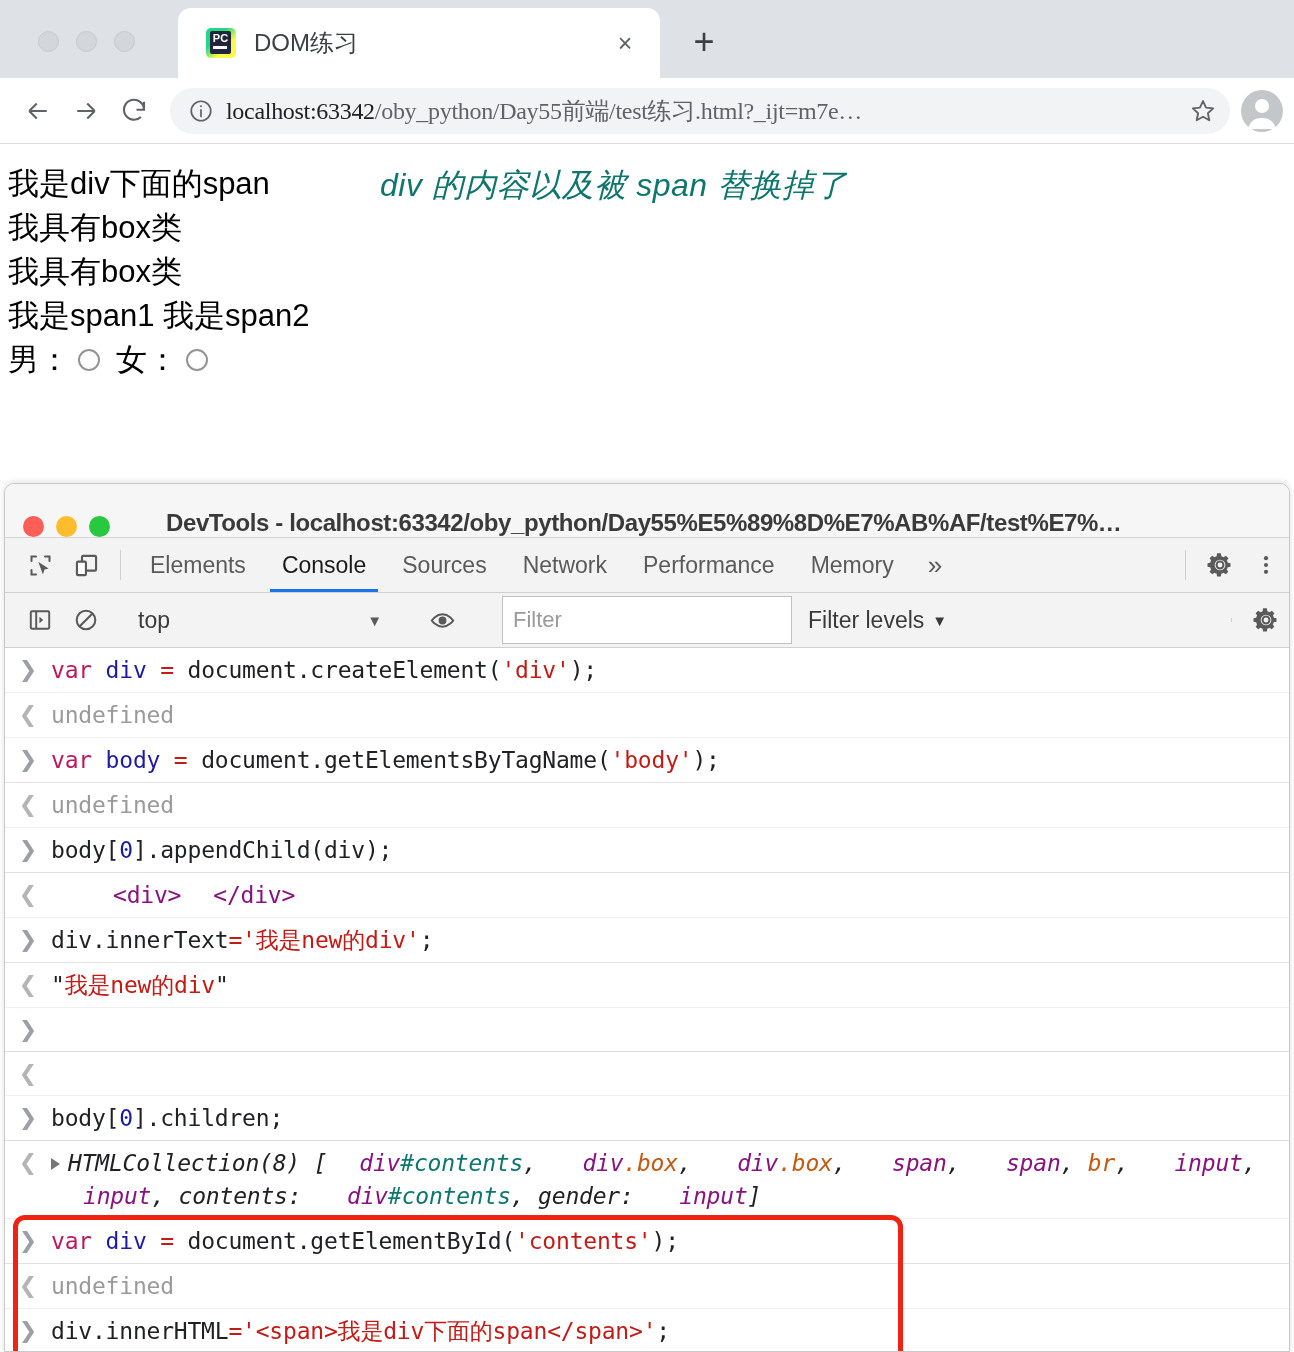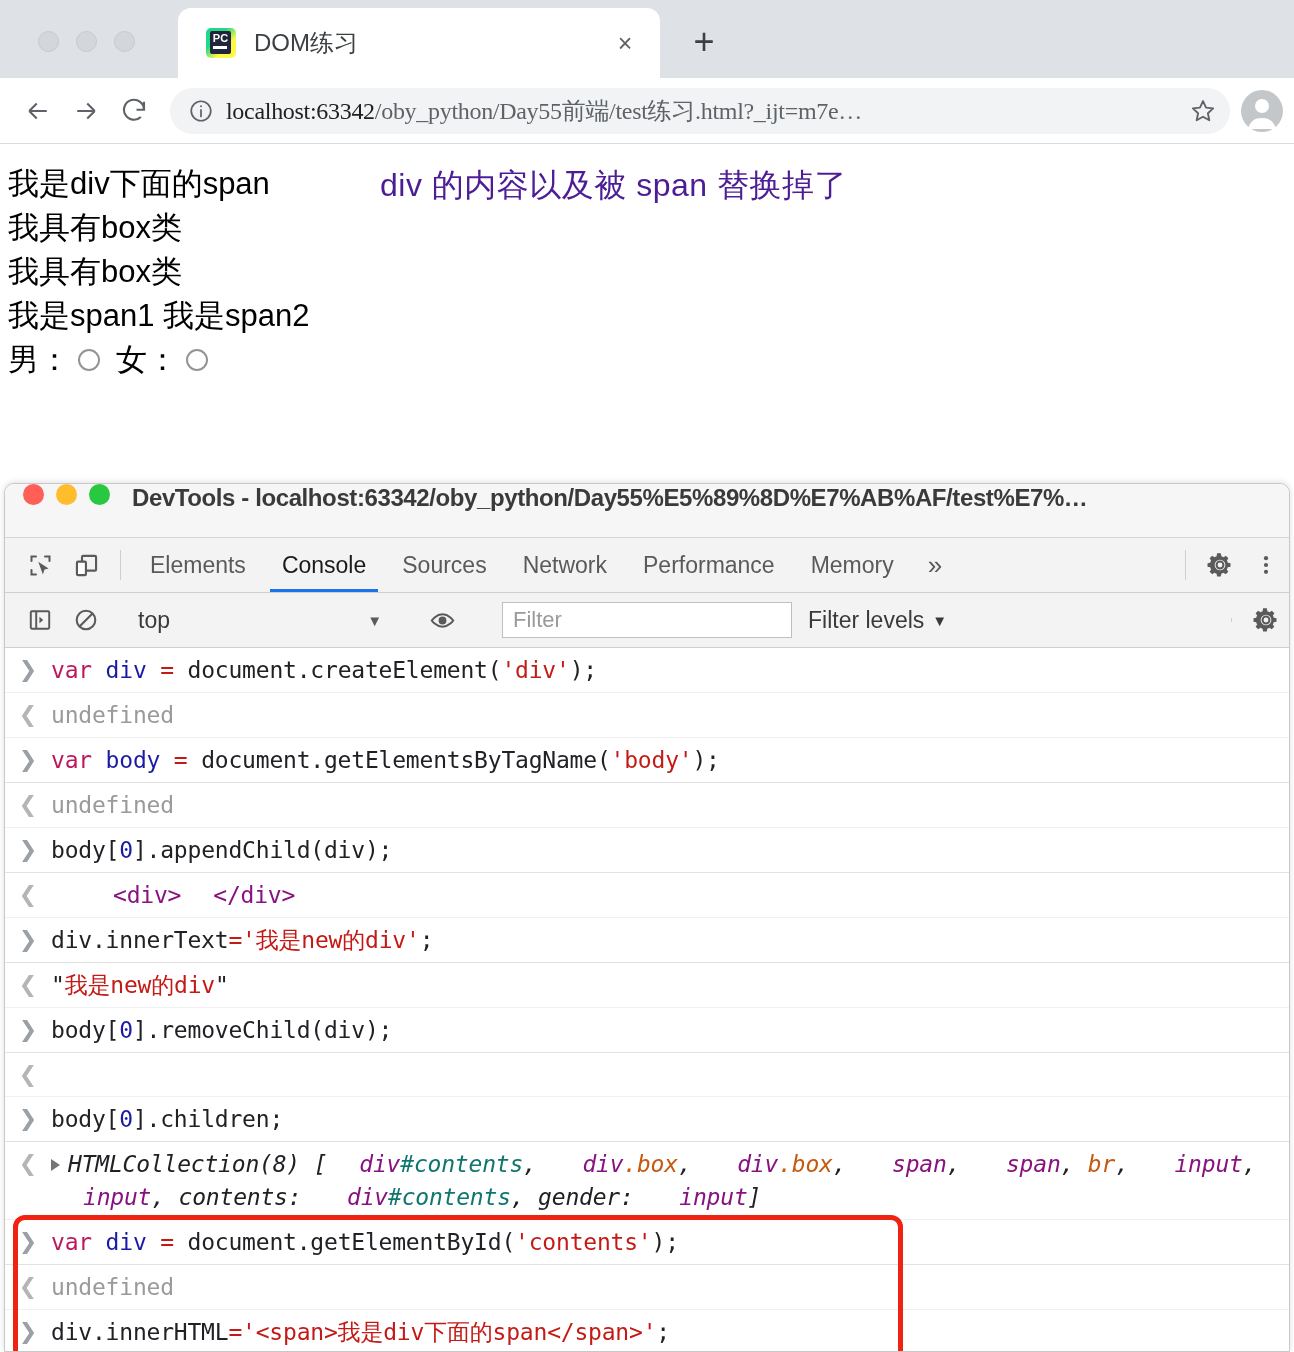--- a/index.html
+++ b/index.html
@@ -115,22 +115,23 @@
     position: relative;
     height: 370px;
   }
   .page-line {
     font-size: 31px; line-height: 44px; color: #000;
     font-family: "Liberation Sans", sans-serif;
     white-space: nowrap;
   }
   .annotation {
     position: absolute; left: 380px; top: 20px;
-    font-size: 32px; color: #4c1d95; white-space: nowrap;
+    font-size: 32px; color: #0f766e; white-space: nowrap;
     letter-spacing: 0.5px;
+    font-style: italic;
   }
   .radio-row {
     font-size: 31px; line-height: 44px; color: #000;
     display: flex; align-items: center; white-space: nowrap;
   }
   .radio-dot {
     display: inline-block; width: 22px; height: 22px;
     border: 2px solid #949494; border-radius: 50%;
     background: #fff; margin: 0 16px 0 8px;
     vertical-align: middle;
@@ -144,23 +145,24 @@
     border: 1px solid #c8c8c8;
     border-radius: 10px 10px 0 0;
     box-shadow: 0 -1px 6px rgba(0,0,0,0.13);
     overflow: hidden;
     display: flex; flex-direction: column;
   }
   .dt-titlebar {
     height: 54px; flex: 0 0 54px;
     background: #f6f6f6;
     border-bottom: 1px solid #d6d6d6;
-    display: flex; align-items: flex-start;
+    display: flex; align-items: flex-end;
     padding: 0 16px 0 18px;
     border-radius: 9px 9px 0 0;
+    gap: 34px;
   }
   .mac-dots { display: flex; gap: 12px; margin-right: 22px; }
   .mac-dot { width: 21px; height: 21px; border-radius: 50%; }
   .mac-red { background: #ff5f57; }
   .mac-yellow { background: #ffbd2e; }
   .mac-green { background: #28c840; }
   .dt-title {
     font-size: 24px; font-weight: bold; color: #3a3a3a;
     white-space: nowrap; overflow: hidden;
     letter-spacing: -0.4px;
@@ -212,21 +214,21 @@
     display: flex; align-items: center;
     padding-left: 12px;
   }
   .ctx-select {
     display: flex; align-items: center;
     width: 258px; margin-left: 6px;
     font-size: 23px; color: #3a3a3a; text-align: center;
   }
   .ctx-select .caret { margin-left: auto; margin-right: 14px; font-size: 15px; color: #5a5a5a; }
   .filter-input {
-    width: 290px; height: 36px;
+    width: 290px; height: 48px;
     background: #fff; border: 1px solid #c0c0c0;
     margin-left: 14px;
     display: flex; align-items: center; padding: 0 10px;
     font-size: 22px; color: #9a9a9a;
   }
   .levels {
     margin-left: 16px; font-size: 23px; color: #3a3a3a;
     display: flex; align-items: center; gap: 8px;
     white-space: nowrap;
   }
@@ -504,21 +506,20 @@
       <div class="crow sep">
         <div class="gutter input">❯</div>
         <div class="ctext"><span class="plain">div.innerText</span><span class="op">=</span><span class="str">'我是new的div'</span><span class="plain">;</span></div>
       </div>
       <div class="crow">
         <div class="gutter output">❮</div>
         <div class="ctext"><span class="strblack">"</span><span class="str">我是new的div</span><span class="strblack">"</span></div>
       </div>
       <div class="crow sep">
         <div class="gutter input">❯</div>
-        <div class="ctext"><span class="plain">body[</span><span class="num">0</span><span class="plain">].removeChild(div);</span></div>
       </div>
       <div class="crow">
         <div class="gutter output">❮</div>
       </div>
       <div class="crow sep">
         <div class="gutter input">❯</div>
         <div class="ctext"><span class="plain">body[</span><span class="num">0</span><span class="plain">].children;</span></div>
       </div>
       <div class="crow">
         <div class="gutter output">❮</div>

